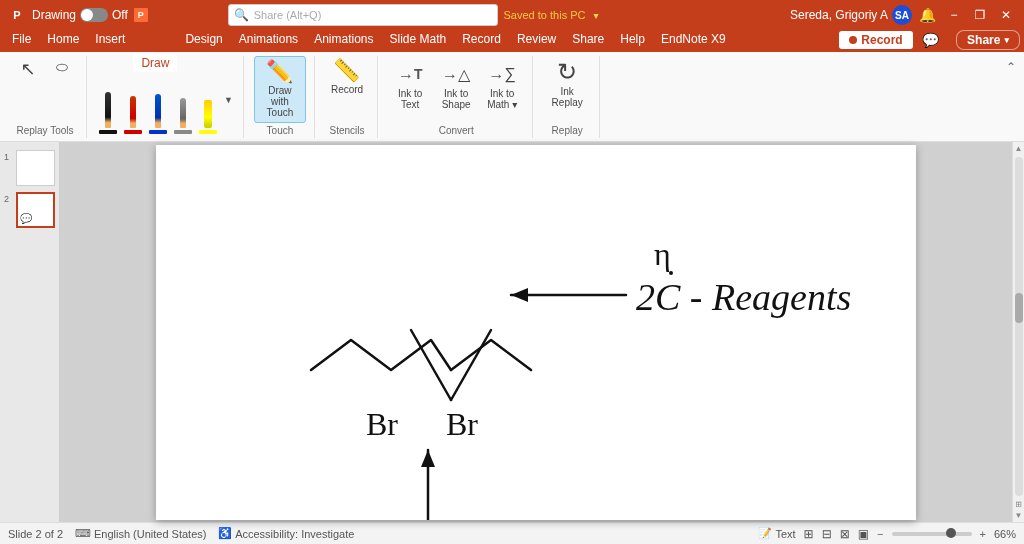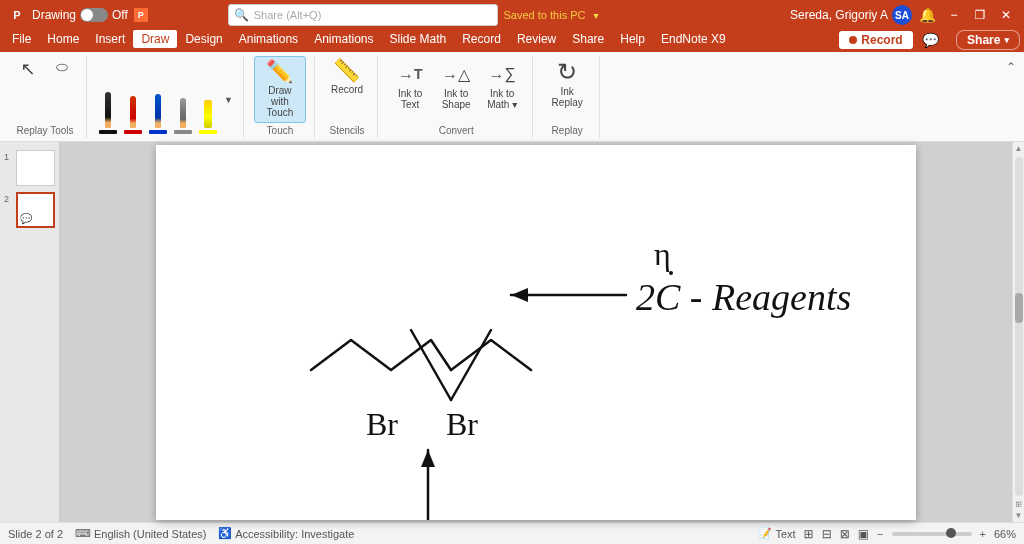--- a/index.html
+++ b/index.html
@@ -54,21 +54,21 @@
       align-items: center;
       padding: 0 4px;
     }
     .menu-item {
       padding: 2px 8px;
       color: white;
       font-size: 12px;
       cursor: pointer;
       border-radius: 2px;
     }
-    .menu-item.active { background: white; color: #c43e1c; }
+    .menu-item.active { background: white; color: #c43e1c; margin-top: 24px; }
 
     
     .record-btn {
       margin-left: auto;
       display: flex;
       align-items: center;
       gap: 4px;
       background: white;
       color: #c43e1c;
       border: none;

